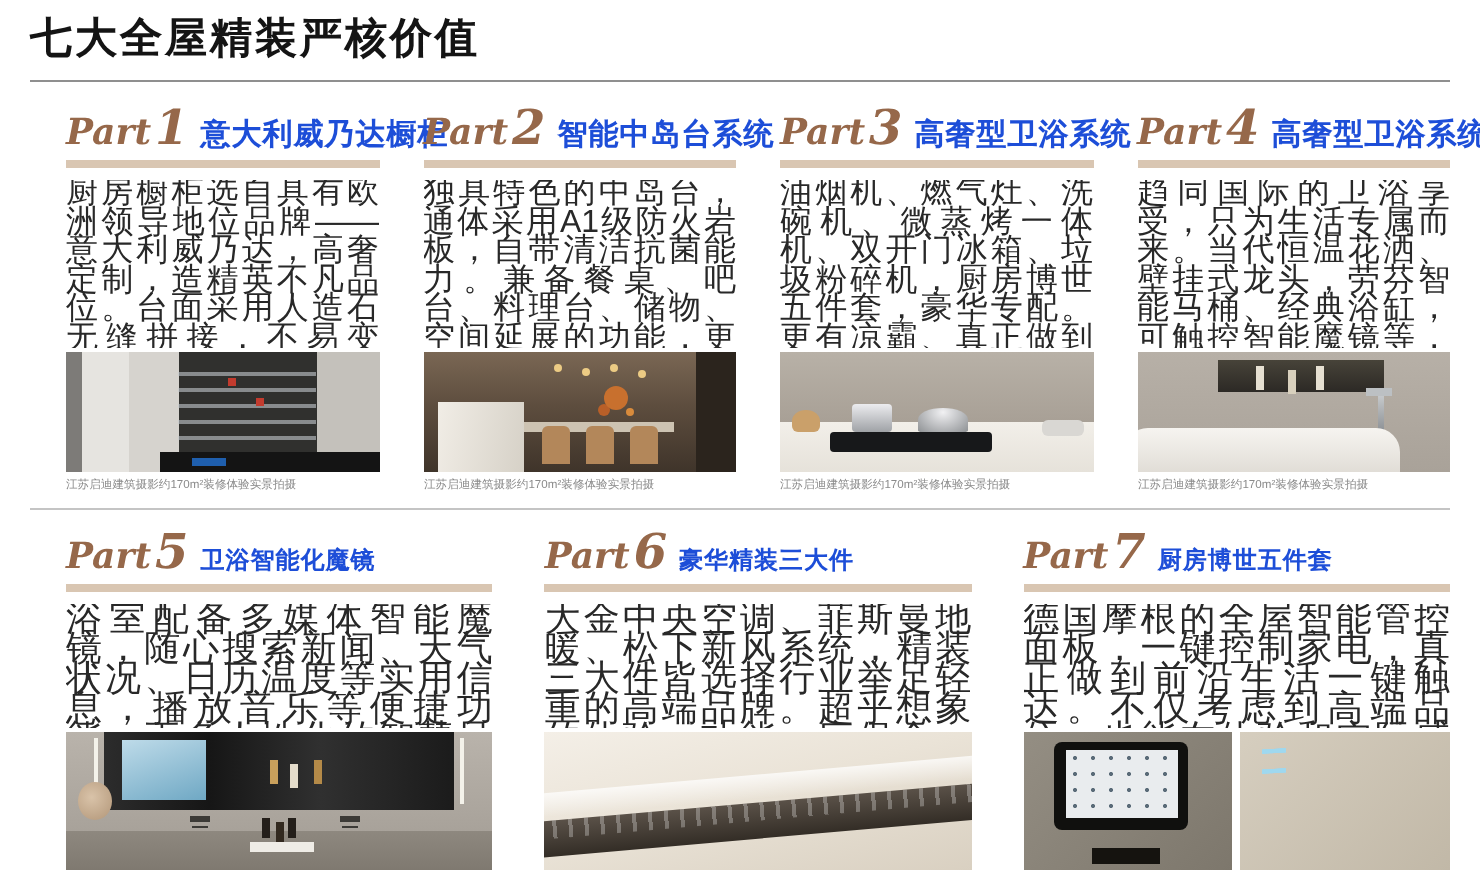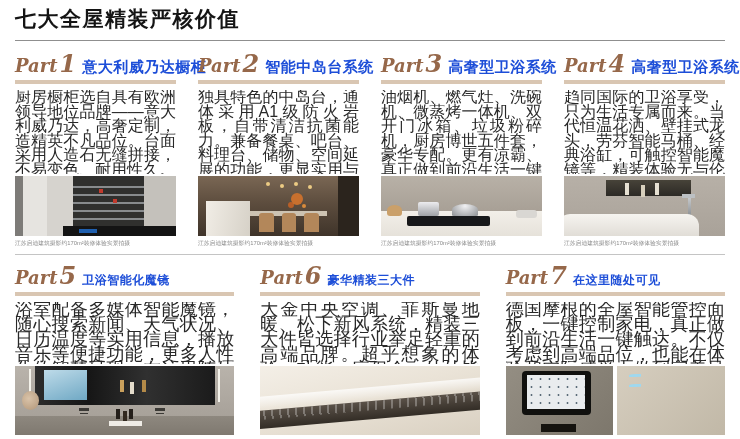--- a/index.html
+++ b/index.html
@@ -12,21 +12,21 @@
   .hdr { position:relative; height:36px; padding-top:5px; }
   .page-title { margin:0 16px 0 15px; font-size:21px; font-weight:bold; color:#141414; letter-spacing:1.5px; }
   .watermark {
     position:absolute; left:2px; top:8px; font-size:16px; font-weight:bold; color:#fff;
     text-shadow:0 0 1px rgba(222,158,60,.95), 1px 1px 1px rgba(210,150,60,.8), -1px -1px 1px rgba(210,150,60,.8), 1px -1px 1px rgba(210,150,60,.7), -1px 1px 1px rgba(210,150,60,.7);
     letter-spacing:1px; pointer-events:none;
   }
   .rule-top { border:none; border-top:1px solid #8f8f8f; margin:4px 15px 0; }
   .rule-mid { border:none; border-top:1px solid #c4c4c4; margin:7px 15px 6px; }
   
-  .row { display:grid; padding:0 15px; }
+  .row { display:grid; padding:0 15px;margin-left:18px; }
   .row1 { grid-template-columns:repeat(4,1fr); gap:0 22px; margin-top:8px; }
   .row2 { grid-template-columns:repeat(3,1fr); gap:0 26px; }
   .card { min-width:0; }
   .card-head { display:flex; align-items:baseline; gap:6px; border-bottom:4px solid #d9c6b2; padding-bottom:2px; white-space:nowrap; }
   .pw { font-family:"DejaVu Serif","Liberation Serif",serif; font-style:italic; font-weight:bold; color:#96684a; font-size:18px; }
   .pn { font-family:"DejaVu Serif","Liberation Serif",serif; font-style:italic; font-weight:bold; color:#96684a; font-size:24px; margin-left:-4px; }
   .ct { font-size:15px; font-weight:bold; color:#1d4ed8; letter-spacing:.5px; }
   .row2 .ct { font-size:12px; }
   .body { margin:6px 0 0; text-align:justify; overflow:hidden; color:#282828; }
   .row1 .body { font-size:16px; line-height:14.5px; height:84px; }
@@ -216,21 +216,21 @@
       <div class="p6-vent"></div>
       <div class="p6-slats"></div>
     </div>
 
   </article>
 
   <article class="card">
     <div class="card-head">
       <span class="pw">Part</span>
         <span class="pn">7</span>
-      <span class="ct">在这里随处可见</span>
+      <span class="ct">厨房博世五件套</span>
     </div>
     <p class="body">德国摩根的全屋智能管控面板，一键控制家电，真正做到前沿生活一键触达。不仅考虑到高端品位，也能在体验和实际感受中做到完美呈现。</p>
     <div class="photo ph7">
       <div class="half half-a">
         <div class="p7-tablet"></div>
         <div class="p7-screen"></div>
         <div class="p7-sub"></div>
       </div>
       <div class="half half-b">
         <div class="p7-grid">

